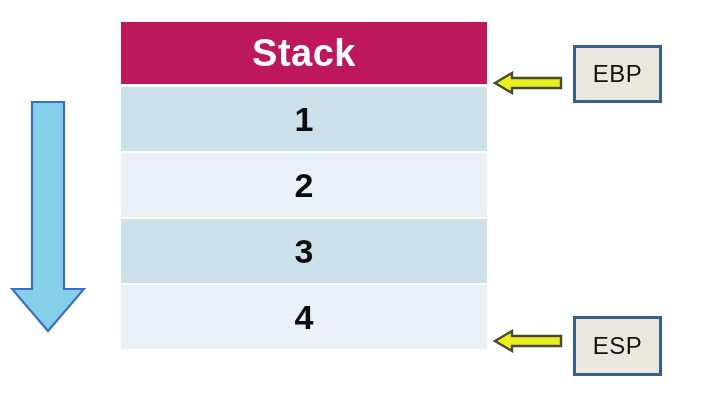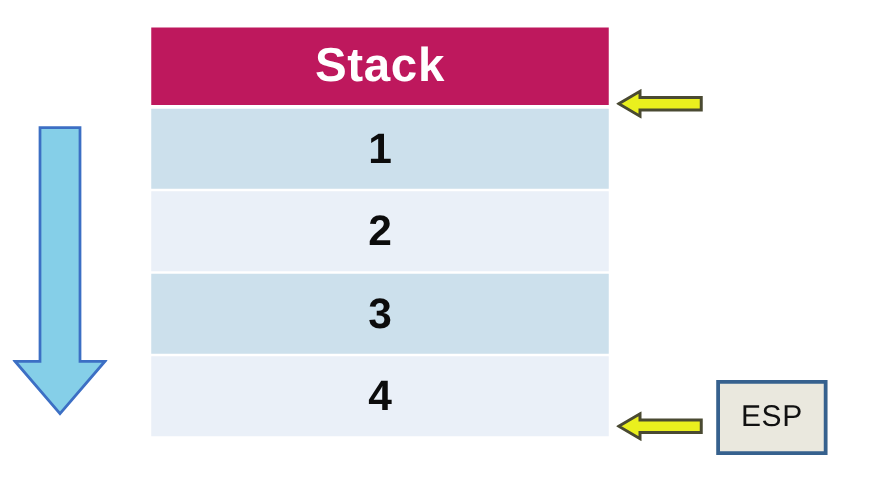--- a/index.html
+++ b/index.html
@@ -75,21 +75,21 @@
     letter-spacing: 0.5px;
   }
   #reg-ebp {
     left: 573px;
     top: 45px;
     width: 89px;
     height: 58px;
   }
   #reg-esp {
     left: 573px;
-    top: 304px;
+    top: 316px;
     width: 89px;
     height: 60px;
   }
 
   
   .yellow-arrow {
     position: absolute;
     width: 70px;
     height: 24px;
   }
@@ -118,20 +118,21 @@
 
     <div class="stack-row light">4</div>
   </div>
 
   <div class="yellow-arrow" id="arrow-ebp">
     <svg width="70" height="24" viewBox="0 0 70 24" xmlns="http://www.w3.org/2000/svg">
       <polygon points="2,12 19,2 19,7 68,7 68,17 19,17 19,22" fill="#EAF01E" stroke="#4A4A32" stroke-width="2.4" stroke-linejoin="miter"></polygon>
     </svg>
   </div>
 
+  <div class="reg-box" id="reg-ebp">EBP</div>
 
   <div class="yellow-arrow" id="arrow-esp">
     <svg width="70" height="24" viewBox="0 0 70 24" xmlns="http://www.w3.org/2000/svg">
       <polygon points="2,12 19,2 19,7 68,7 68,17 19,17 19,22" fill="#EAF01E" stroke="#4A4A32" stroke-width="2.4" stroke-linejoin="miter"></polygon>
     </svg>
   </div>
 
   <div class="reg-box" id="reg-esp">ESP</div>
 
 </div>

